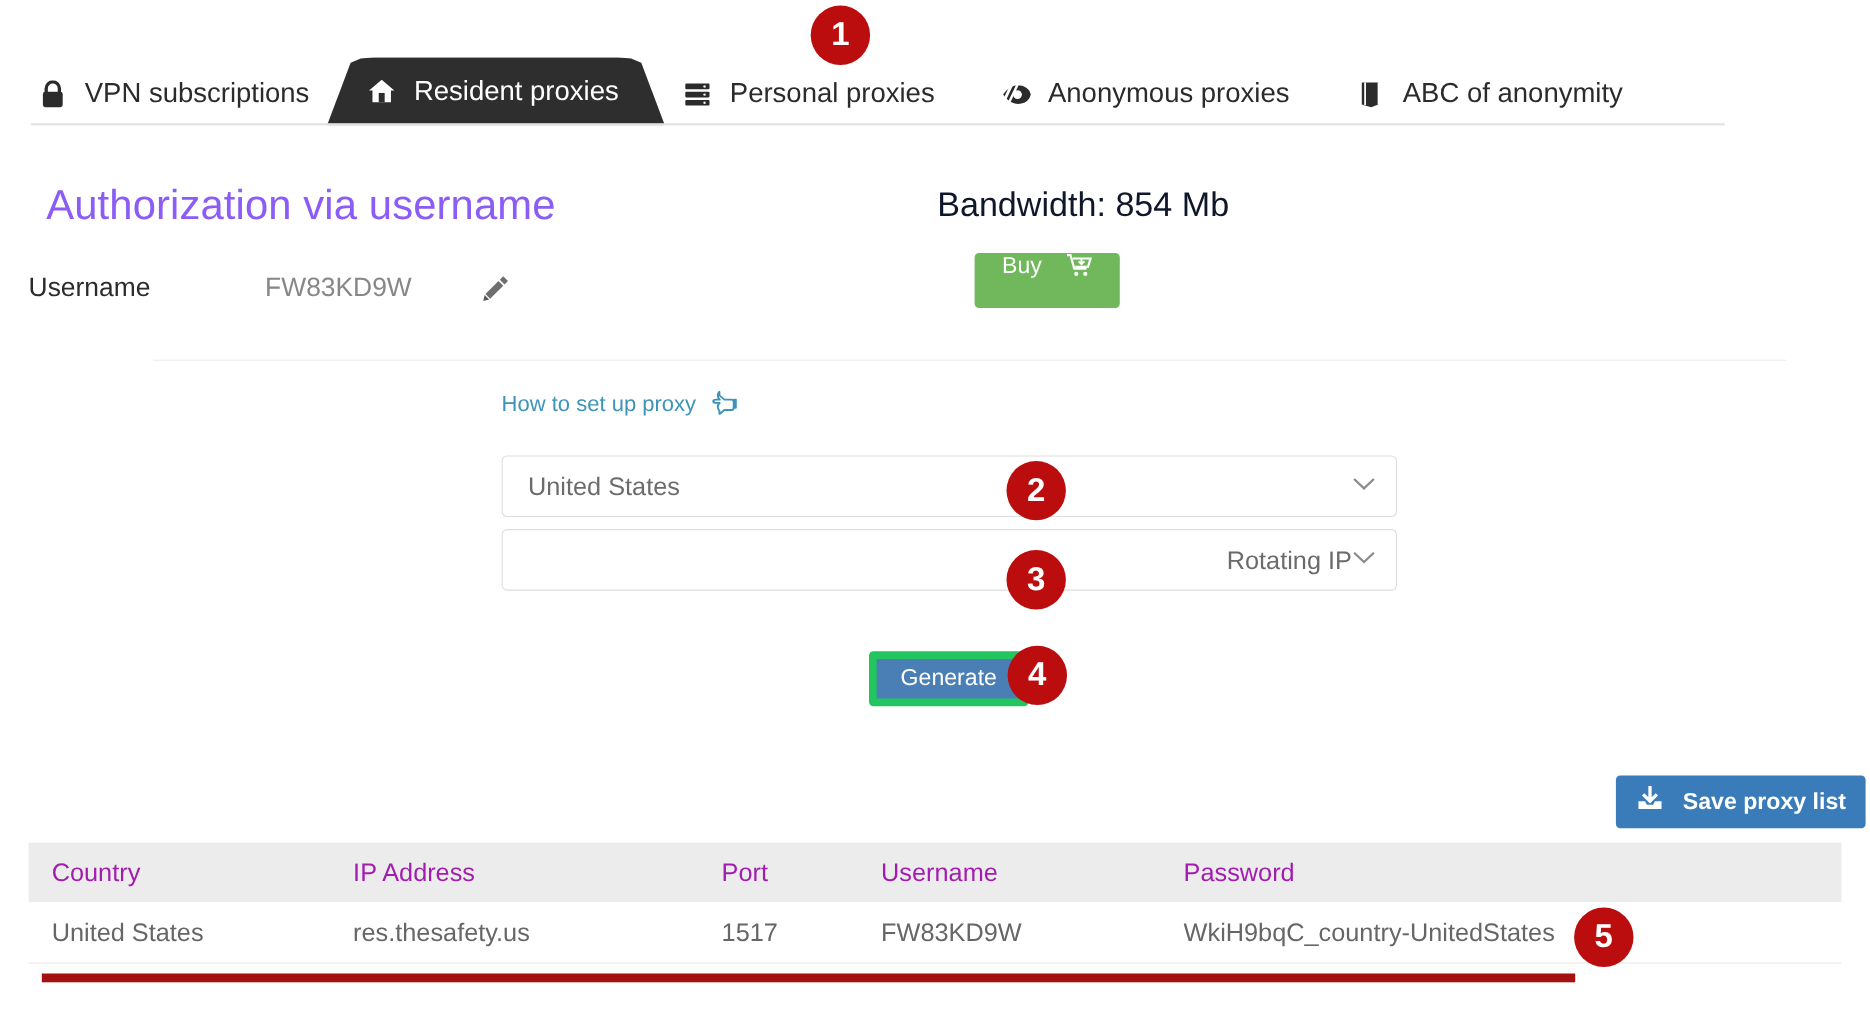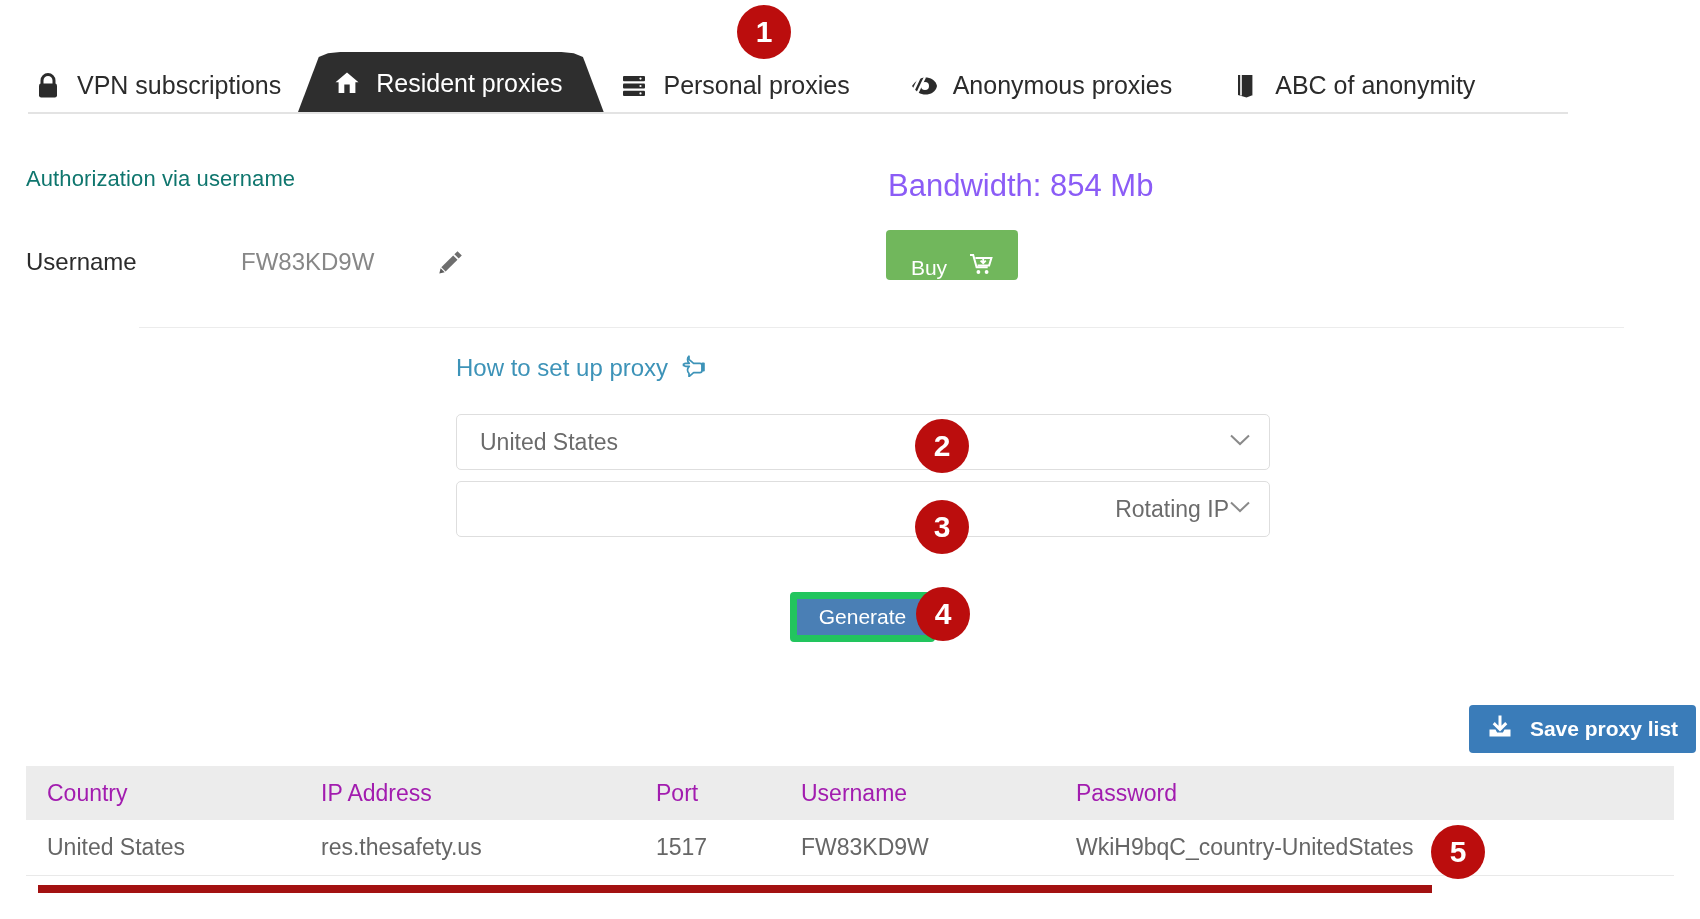--- a/index.html
+++ b/index.html
@@ -85,23 +85,23 @@
   }
   .badge-1 { left: 737px; top: 5px; }
   .badge-2 { left: 915px; top: 419px; }
   .badge-3 { left: 915px; top: 500px; }
   .badge-4 { left: 916px; top: 587px; }
   .badge-5 { left: 1431px; top: 825px; }
 
   
   .auth-title {
     position: absolute;
-    left: 26px; top: 166px;
-    font-size: 22px;
-    color: #0f766e;
+    left: 42px; top: 166px;
+    font-size: 38px;
+    color: #8b5cf6;
     letter-spacing: .1px;
   }
   .auth-row {
     position: absolute;
     left: 26px; top: 247px;
     display: flex;
     align-items: center;
     height: 30px;
   }
   .auth-label { font-size: 24px; color: #2b2b2b; width: 215px; }
@@ -110,54 +110,54 @@
     margin-left: 62px;
     width: 30px; height: 30px;
     display: inline-flex;
     align-items: center;
     justify-content: center;
   }
 
   
   .bw-title {
     position: absolute;
-    left: 888px; top: 168px;
+    left: 852px; top: 168px;
     font-size: 31px;
-    color: #8b5cf6;
+    color: #0f172a;
   }
   .buy-btn {
     position: absolute;
     left: 886px; top: 230px;
     width: 132px; height: 50px;
     background: #71b75c;
     border: none;
     border-radius: 4px;
     color: #ffffff;
     font-size: 21px;
     font-family: "Liberation Sans", sans-serif;
     display: flex;
-    align-items: flex-end;
+    align-items: flex-start;
     justify-content: center;
     gap: 22px;
     cursor: pointer;
   }
 
   
   .mid-divider {
     position: absolute;
     left: 139px; top: 327px;
     width: 1485px; height: 1px;
     background: #ececec;
   }
 
   
   .setup-link {
     position: absolute;
     left: 456px; top: 353px;
-    font-size: 24px;
+    font-size: 20px;
     color: #3d93b8;
     text-decoration: none;
     display: inline-flex;
     align-items: center;
     gap: 11px;
     cursor: pointer;
   }
 
   
   .field {

